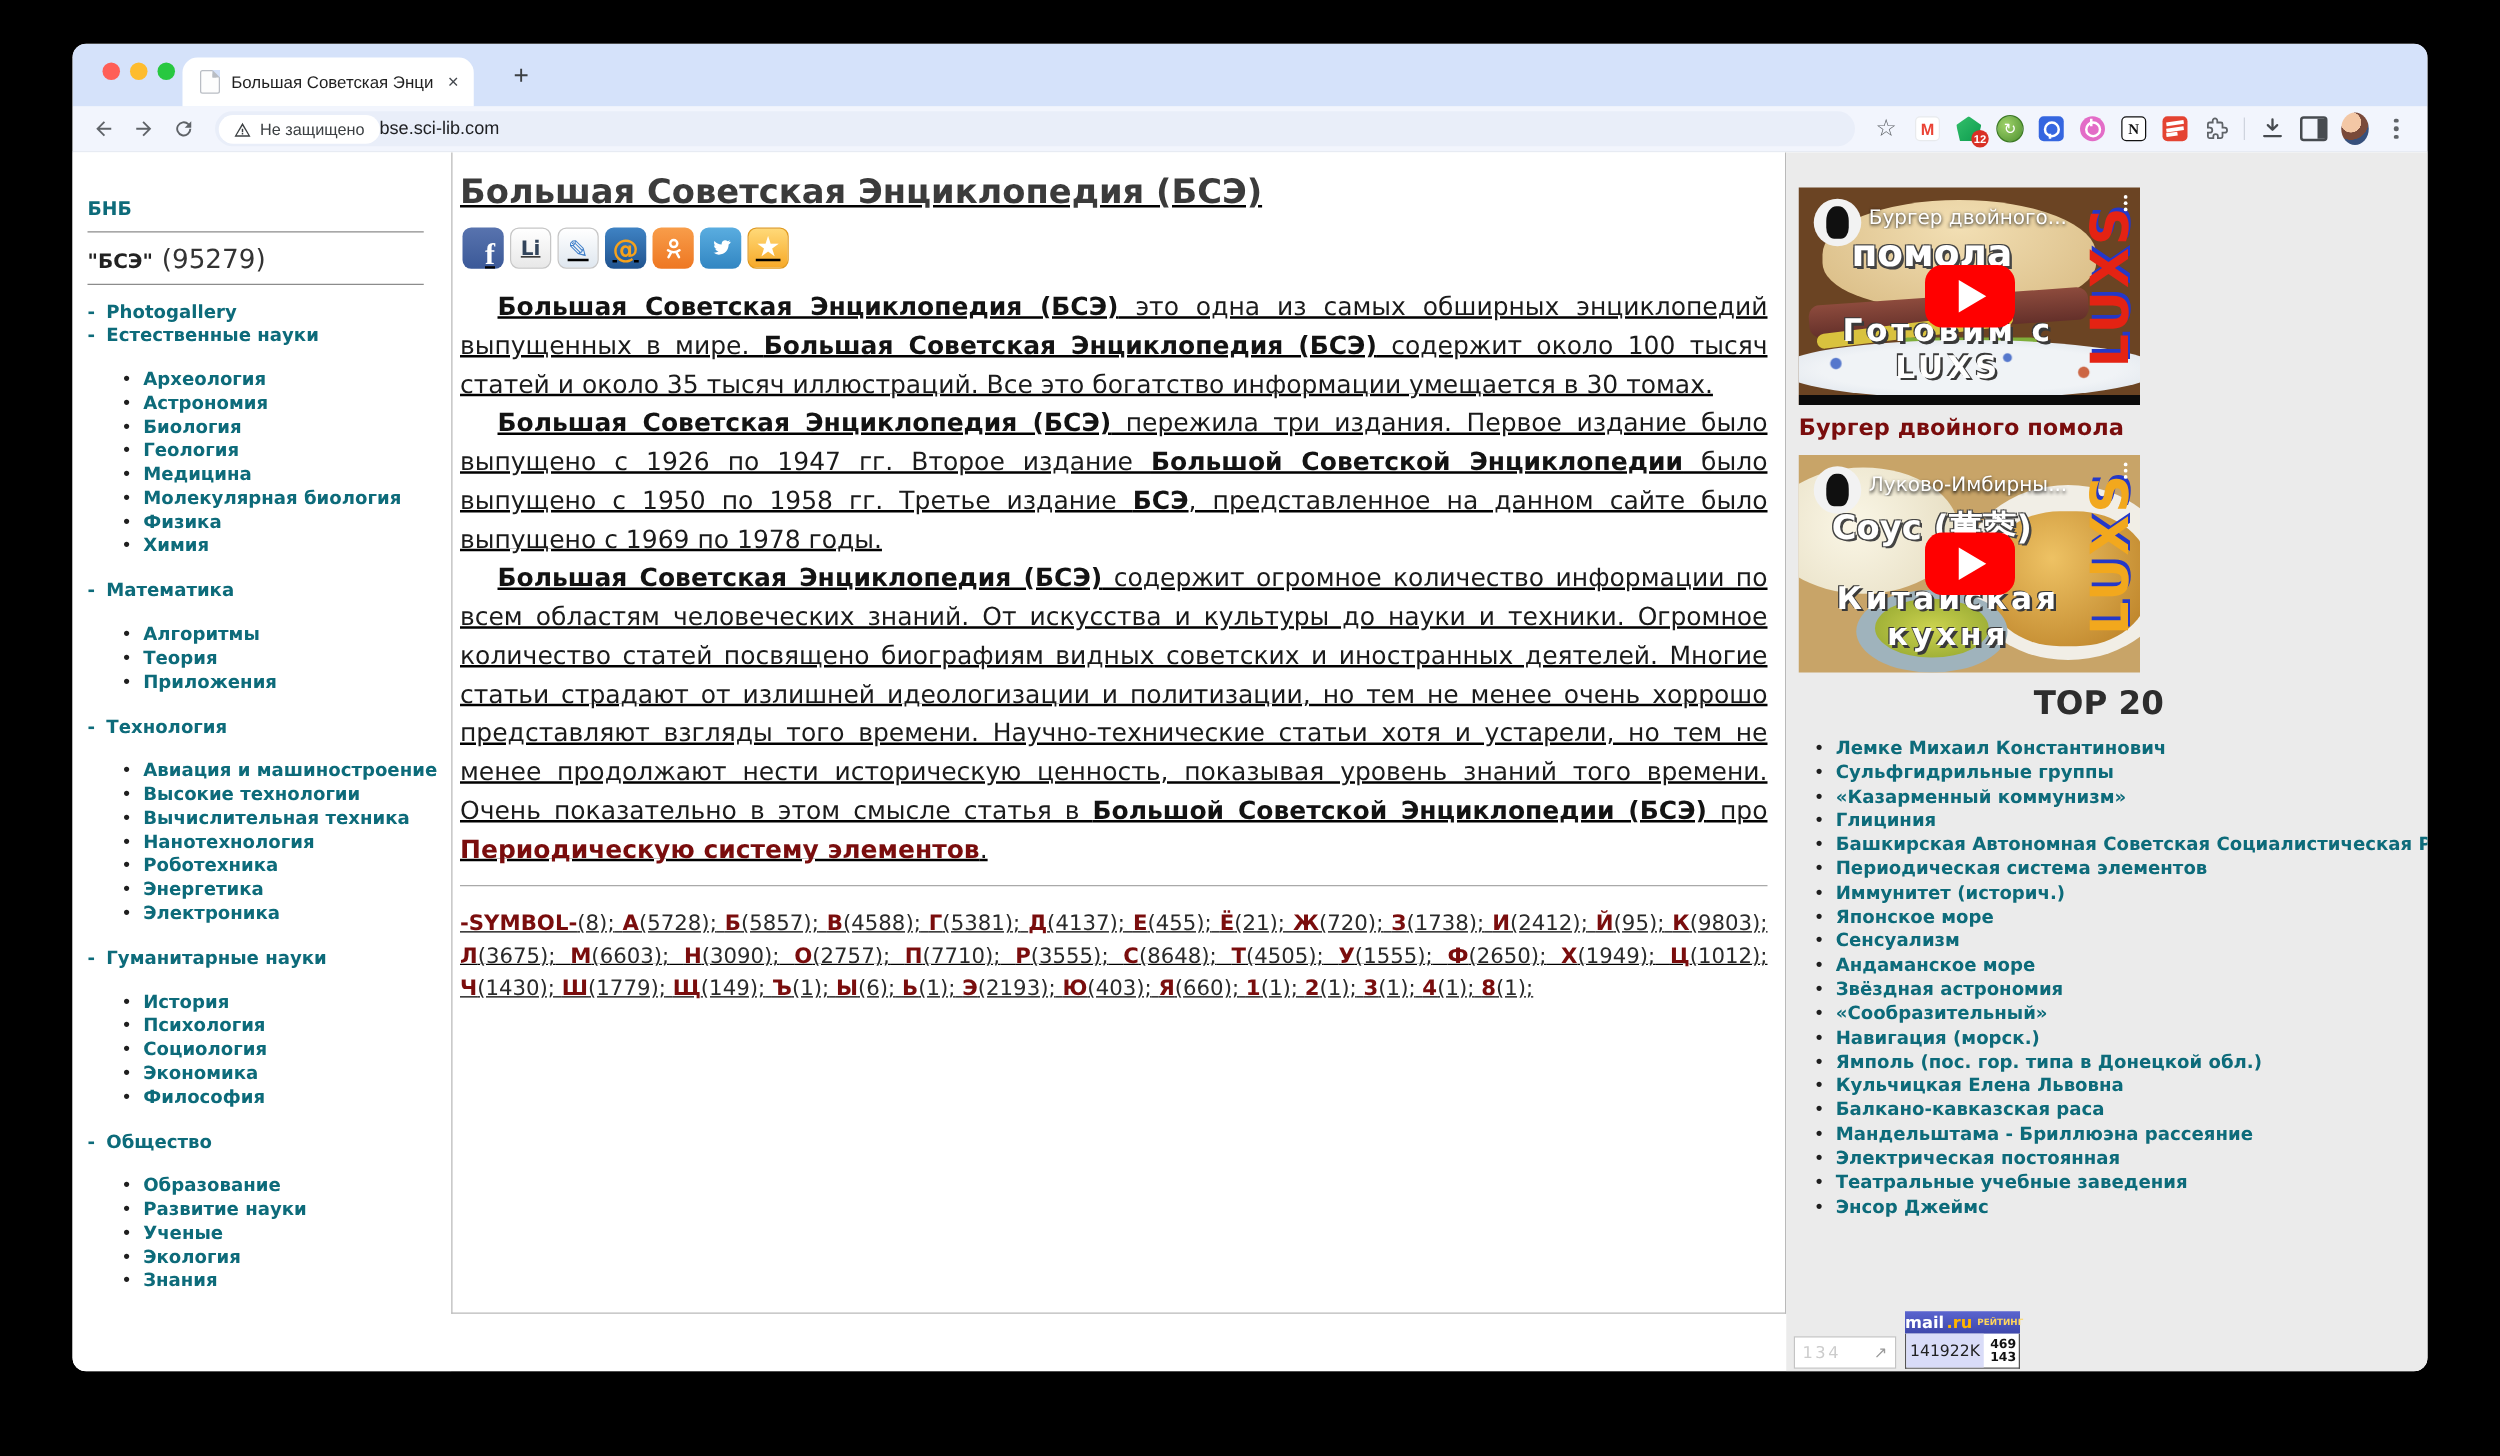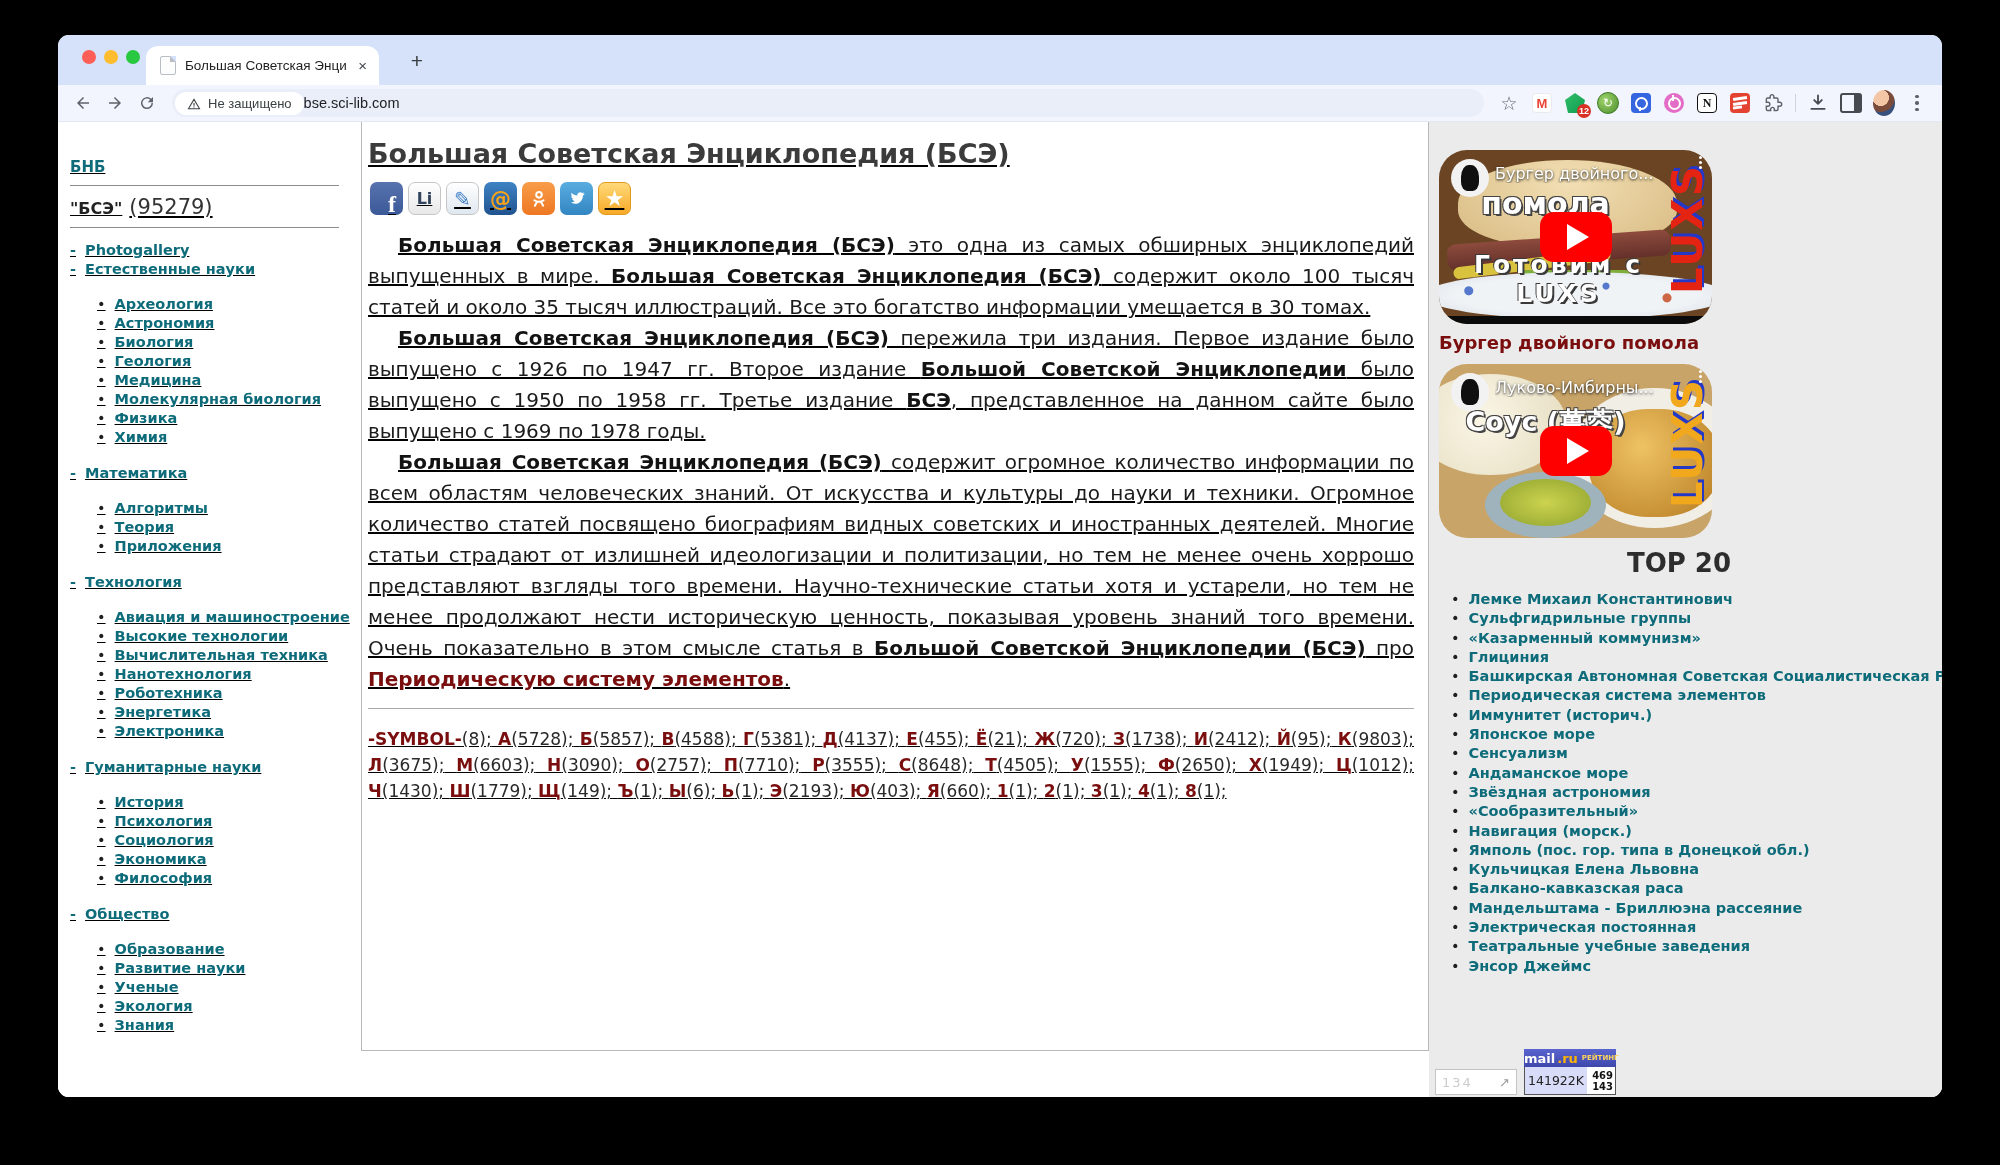--- a/index.html
+++ b/index.html
@@ -45,21 +45,21 @@
   .panel:after{content:"";position:absolute;right:0;top:0;bottom:0;width:6px;background:#474b50;}
   .avatar{width:26px;height:26px;border-radius:50%;background:radial-gradient(circle at 35% 30%,#f3c7a5 0 35%,#7a4a3a 36% 60%,#37507c 61%);}
   .kebab{display:flex;flex-direction:column;gap:3px;align-items:center;}
   .kebab i{width:3.5px;height:3.5px;border-radius:50%;background:#5f6368;}
   
   .page{position:relative;height:975px;background:#fff;font-family:"DejaVu Sans",sans-serif;}
   .topline{position:absolute;top:6px;height:3px;background:#161616;}
   .lineA{left:63px;width:172px;}
   .lineB{left:510px;width:492px;}
   
-  .sidebar{position:absolute;left:0;top:0;width:303px;height:100%;box-sizing:border-box;padding:36px 0 0 12px;background:#fff;text-decoration:underline;}
+  .sidebar{position:absolute;left:0;top:0;width:303px;height:100%;box-sizing:border-box;padding:36px 0 0 12px;background:#fff;}
   .sb-bnb{font-size:15px;font-weight:bold;color:#0d6b7a;margin:0 0 9px 0;}
   .sb-hr{border:0;border-top:1px solid #8c8c8c;margin:0 22px 0 0;}
   .sb-coll{margin:9px 0 8px 0;display:flex;align-items:baseline;gap:7px;}
   .sb-title{font-size:16px;font-weight:bold;color:#222;}
   .sb-count{font-size:21px;color:#333;}
   #sb-groups{margin-top:13px;}
   .sb-head{display:flex;gap:9px;line-height:19px;font-size:14.5px;font-weight:bold;color:#0d6b7a;cursor:pointer;}
   .sb-dash{color:#0d6b7a;}
   .sb-items{margin:16px 0 17px 27px;}
   .sb-item{display:flex;gap:9px;line-height:19px;font-size:14.5px;font-weight:bold;color:#0d6b7a;cursor:pointer;}
@@ -79,21 +79,21 @@
   #paras{margin-top:15px;}
   .para{font-size:20px;line-height:31px;color:#1b1b1b;text-align:justify;text-indent:30px;margin:0;}
   .para b{color:#131313;}
   .para .link{color:#7a0d0d;font-weight:bold;cursor:pointer;}
   .main-hr{border:0;border-top:1px solid #a9a9a9;margin:13px 0 10px 0;}
   .index{font-size:17px;line-height:26px;text-align:justify;color:#2a2a2a;}
   .ix-l{color:#7a0d0d;cursor:pointer;}
   .ix-c{color:#2a2a2a;font-weight:normal;}
   
   .rightbar{position:absolute;left:1371px;top:0;right:0;height:100%;background:#ebebeb;box-sizing:border-box;padding:28px 0 0 10px;}
-  .video{position:relative;width:273px;height:174px;overflow:hidden;background:#6b4423;cursor:pointer;border-radius:28px;}
+  .video{position:relative;width:273px;height:174px;overflow:hidden;background:#6b4423;cursor:pointer;}
   .v-bottombar{position:absolute;left:0;right:0;bottom:0;height:8px;background:#0b0b0b;}
   .v-avatar{position:absolute;left:12px;top:9px;width:38px;height:38px;border-radius:50%;background:#f2f2f2;z-index:5;}
   .v-avatar:after{content:"";position:absolute;left:10px;top:6px;width:18px;height:26px;background:#101010;border-radius:45% 45% 35% 35%;}
   .v-title{position:absolute;left:56px;top:14px;right:36px;font-size:16px;color:#fff;text-shadow:0 1px 3px #000;white-space:nowrap;overflow:hidden;z-index:4;}
   .v-big{position:absolute;left:0;right:60px;text-align:center;font-weight:bold;color:#fff;z-index:3;
          text-shadow:2px 2px 0 #444,-1px -1px 0 #444,1px -1px 0 #444,-1px 1px 0 #444;}
   .v-bottom{position:absolute;left:0;right:34px;bottom:16px;text-align:center;font-size:25px;font-weight:bold;color:#fff;letter-spacing:3px;z-index:4;
             text-shadow:2px 2px 0 #3a3a3a,-1px -1px 0 #3a3a3a;}
   .v-side{position:absolute;right:0px;top:14px;writing-mode:vertical-rl;transform:rotate(180deg);font-size:42px;font-weight:bold;letter-spacing:2px;z-index:4;}
   .v-side.red{color:#e42313;text-shadow:3px 2px 0 #2438c8;}
@@ -463,20 +463,21 @@
         <div class="video vid2">
           <div class="v2-plate"></div>
           <div class="v2-chicken"></div>
           <div class="v2-rice"></div>
           <div class="v2-bowl">
               <div class="v2-sauce"></div>
             </div>
           <span class="v-avatar"></span>
           <span class="v-title">Луково-Имбирны...</span>
           <span class="v-big" style="top:40px;font-size:27px;">Соус (薑蓉)</span>
+          <span class="v-bottom">Китайская кухня</span>
           <span class="v-side org">LUXS</span>
           <span class="v-dots">
               <i></i>
               <i></i>
               <i></i>
             </span>
           <span class="v-play">
               <i></i>
             </span>
         </div>

